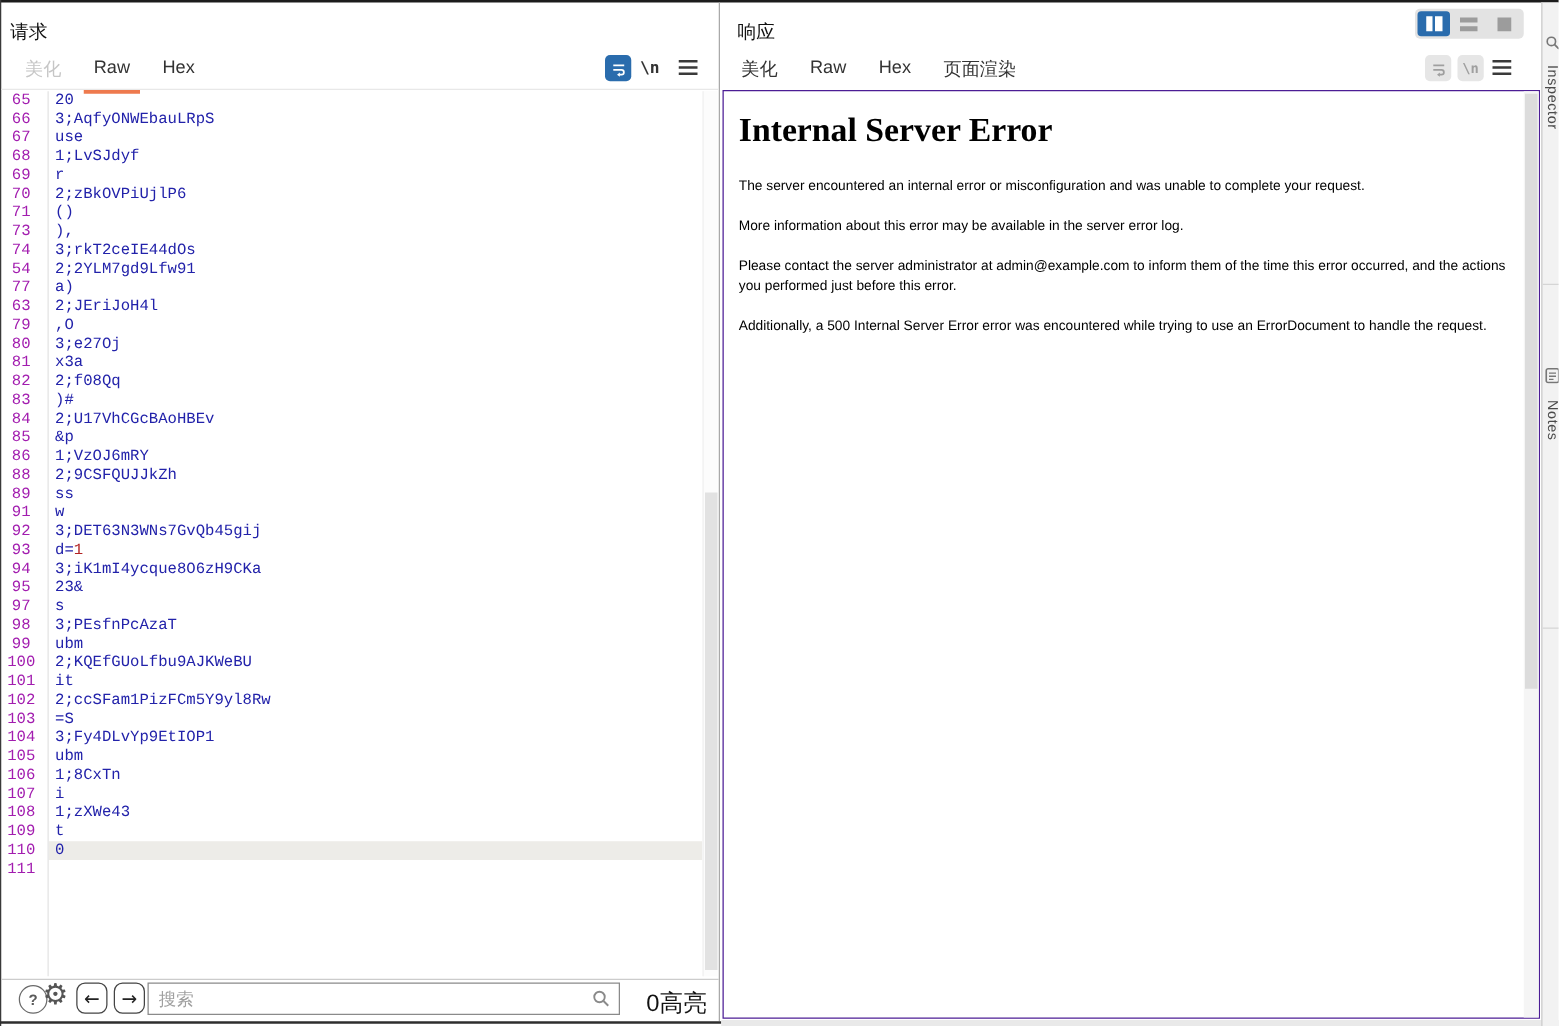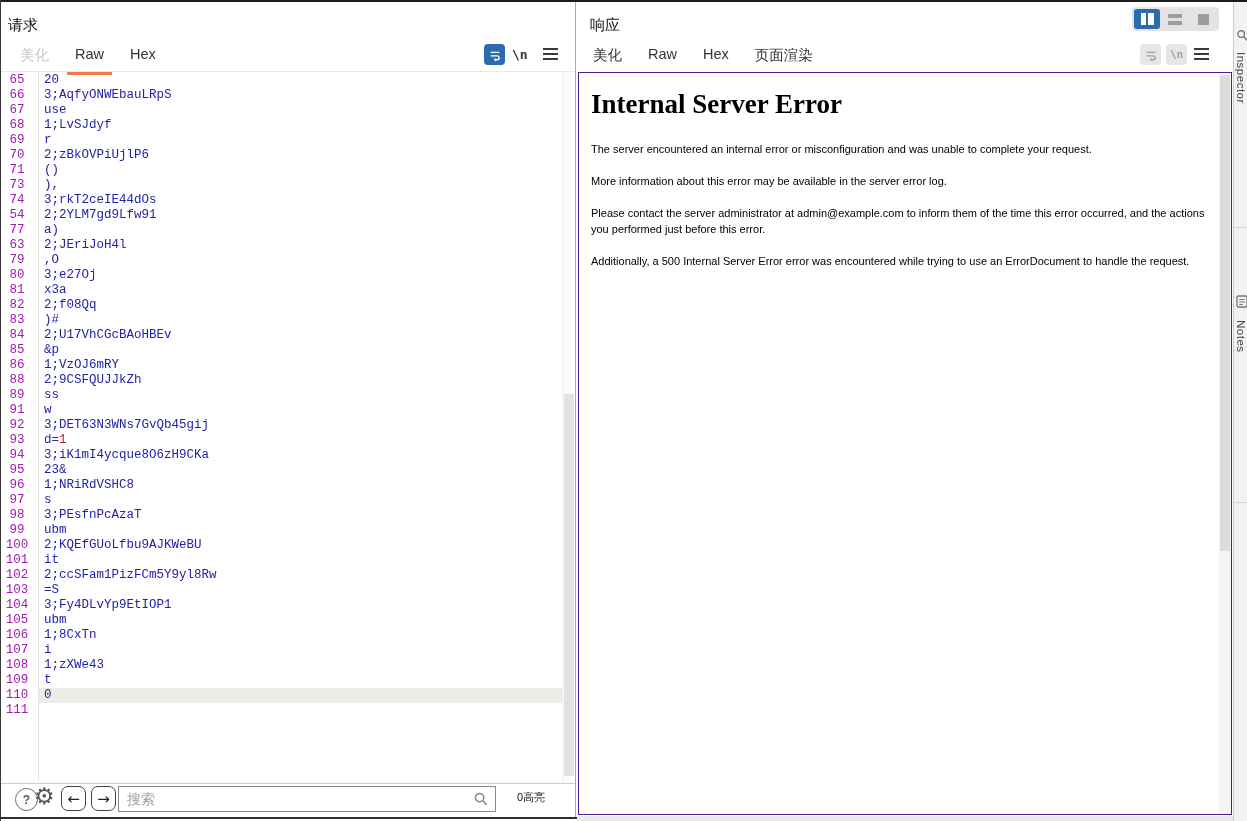--- a/index.html
+++ b/index.html
@@ -57,21 +57,21 @@
   .toolbar-sep{left:1px;top:783px;width:574px;height:1px;background:#ccc}
   .help-circle{left:15px;top:788px;width:21px;height:21px;border:1.5px solid #6a6a6a;border-radius:50%;
                display:flex;align-items:center;justify-content:center;font-size:12px;font-weight:bold;color:#5a5a5a}
   .gear{left:34px;top:783px;font-family:"DejaVu Sans",sans-serif;font-size:23px;color:#555}
   .nav-btn{width:25px;height:25px;border:1.5px solid #444;border-radius:7px;background:#fff;
            display:flex;align-items:center;justify-content:center;
            font-family:"DejaVu Sans",sans-serif;font-size:15px;color:#222;box-sizing:border-box}
   .search-input{left:118px;top:786px;width:378px;height:26px;border:1px solid #8a8a8a;box-sizing:border-box;
                 padding:0 26px 0 8px;font-size:14px;font-family:"Liberation Sans",sans-serif;color:#333;outline:none}
   .search-input::placeholder{color:#a0a0a0}
-  .count{left:517px;top:790px;font-size:11px;color:#111}
+  .count{left:517px;top:790px;font-size:19px;color:#111}
 
   
   .render-box{left:578px;top:72px;width:654px;height:743px;border:1px solid #4c1d95;box-sizing:border-box;background:#fff;overflow:hidden}
   .render-content{position:absolute;left:12px;top:10px;width:624px}
   .render-content h1{font-family:"Liberation Serif",serif;font-size:27px;font-weight:bold;color:#000;margin:6px 0 22px}
   .render-content p{font-family:Liberation Sans, sans-serif;font-size:11px;line-height:1.38;color:#000;margin:0 0 17px;width:620px}
   .resp-scroll{left:1219px;top:73px;width:12px;height:741px;background:#f5f5f5}
   .resp-thumb{position:absolute;left:1px;top:2px;width:10px;height:476px;background:#dcdcdc}
 
   
@@ -132,21 +132,20 @@
     <div class="row"><span class="ln">84</span><span class="body">2;U17VhCGcBAoHBEv</span></div>
     <div class="row"><span class="ln">85</span><span class="body">&amp;p</span></div>
     <div class="row"><span class="ln">86</span><span class="body">1;VzOJ6mRY</span></div>
     <div class="row"><span class="ln">88</span><span class="body">2;9CSFQUJJkZh</span></div>
     <div class="row"><span class="ln">89</span><span class="body">ss</span></div>
     <div class="row"><span class="ln">91</span><span class="body">w</span></div>
     <div class="row"><span class="ln">92</span><span class="body">3;DET63N3WNs7GvQb45gij</span></div>
     <div class="row"><span class="ln">93</span><span class="body"><span>d=</span><span class="seg-red">1</span></span></div>
     <div class="row"><span class="ln">94</span><span class="body">3;iK1mI4ycque8O6zH9CKa</span></div>
     <div class="row"><span class="ln">95</span><span class="body">23&amp;</span></div>
-    <div class="row"><span class="ln">96</span><span class="body">1;NRiRdVSHC8</span></div>
     <div class="row"><span class="ln">97</span><span class="body">s</span></div>
     <div class="row"><span class="ln">98</span><span class="body">3;PEsfnPcAzaT</span></div>
     <div class="row"><span class="ln">99</span><span class="body">ubm</span></div>
     <div class="row"><span class="ln">100</span><span class="body">2;KQEfGUoLfbu9AJKWeBU</span></div>
     <div class="row"><span class="ln">101</span><span class="body">it</span></div>
     <div class="row"><span class="ln">102</span><span class="body">2;ccSFam1PizFCm5Y9yl8Rw</span></div>
     <div class="row"><span class="ln">103</span><span class="body">=S</span></div>
     <div class="row"><span class="ln">104</span><span class="body">3;Fy4DLvYp9EtIOP1</span></div>
     <div class="row"><span class="ln">105</span><span class="body">ubm</span></div>
     <div class="row"><span class="ln">106</span><span class="body">1;8CxTn</span></div>

